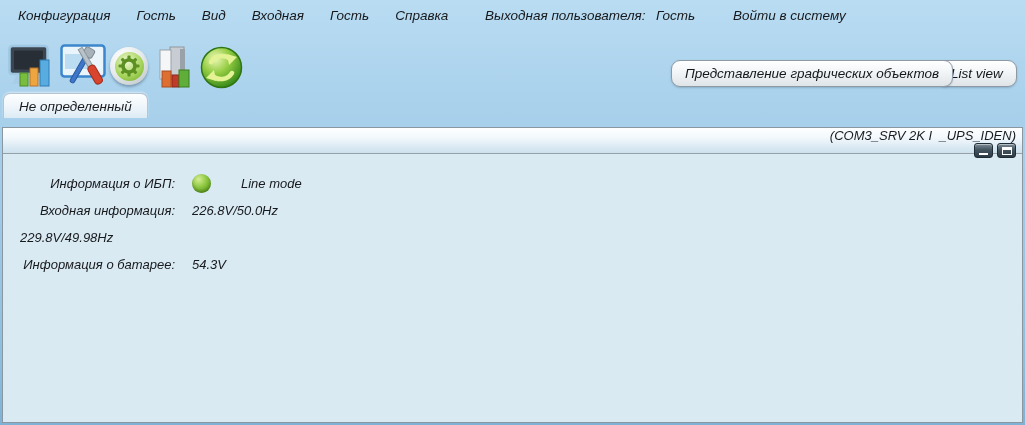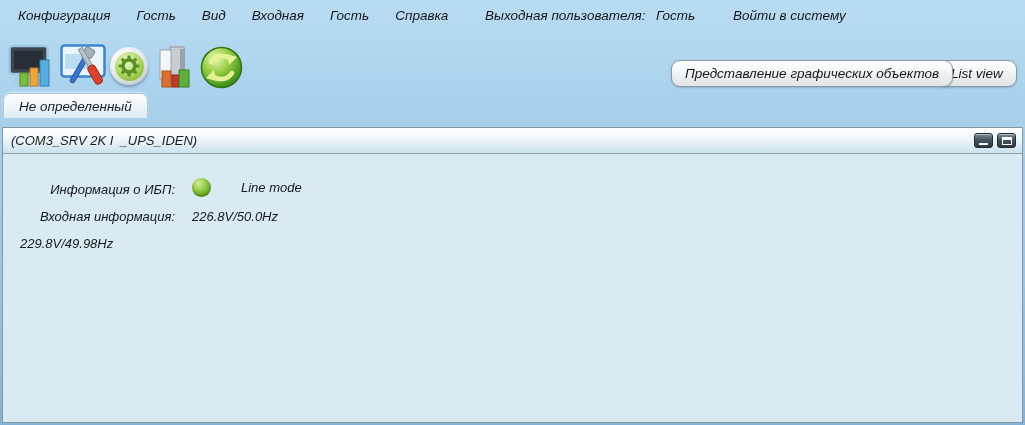--- a/index.html
+++ b/index.html
@@ -59,39 +59,40 @@
     font-size:13.5px; color:#1a1d20; cursor:pointer;
     box-shadow:0 -1px 2px rgba(255,255,255,.5);
   }
 
   
   .panel {
     position:absolute; left:2px; top:127px; width:1021px; height:296px;
     border:1px solid #8b97a0; background:#d9eaf3;
   }
   .panel-header {
-    height:26px; display:flex; align-items:center; padding:0 6px 0 8px;
+    height:26px; display:flex; align-items:flex-end; padding:0 6px 0 8px;
     background:linear-gradient(180deg,#feffff 0%,#f2f8fc 40%,#d8e8f2 80%,#cde2ee 100%);
     border-bottom:1px solid #95a0a8;
+    flex-direction:column;
   }
   .panel-title { font-size:13px; color:#1a1d20; white-space:pre; }
   .panel-controls { margin-left:auto; display:flex; }
   .win-btn {
     width:19px; height:15px; margin-left:4px; border-radius:3px;
     border:1px solid #1f2c35; cursor:pointer;
     background:linear-gradient(180deg,#7e8d98 0%,#44545e 45%,#2c3a44 100%);
     box-shadow:inset 0 1px 0 rgba(255,255,255,.45);
     display:flex; align-items:center; justify-content:center;
   }
   .glyph-min { width:9px; height:2px; background:#ffffff; margin-top:7px; }
   .glyph-max { width:10px; height:8px; border:1px solid #ffffff; border-top-width:3px; }
 
   
   .rows { padding-top:16px; }
-  .info-row { display:flex; align-items:flex-end; height:27px; font-size:13px; color:#17191c; }
+  .info-row { display:flex; align-items:center; height:27px; font-size:13px; color:#17191c; }
   .row-label { width:172px; text-align:right; flex:0 0 172px; }
   .row-value { margin-left:17px; display:flex; align-items:center;gap:19px; }
   .status-ball {
     width:19px; height:19px; border-radius:50%; margin-right:11px;
     background:radial-gradient(circle at 35% 28%,#d4ee91,#8bc640 45%,#629e22 80%,#4c7f16 100%);
     box-shadow:inset 0 -2px 3px rgba(40,80,10,.4);
   }
 </style>
 </head>
 <body>
@@ -211,16 +212,20 @@
           <span>Line mode</span>
         </span>
       </div>
       <div class="info-row">
         <span class="row-label">Входная информация:</span>
         <span class="row-value">226.8V/50.0Hz</span>
       </div>
       <div class="info-row">
         <span class="row-value">229.8V/49.98Hz</span>
       </div>
+      <div class="info-row">
+        <span class="row-label">Информация о батарее:</span>
+        <span class="row-value">54.3V</span>
+      </div>
     </div>
   </div>
 
 </div>
 
 </body></html>

